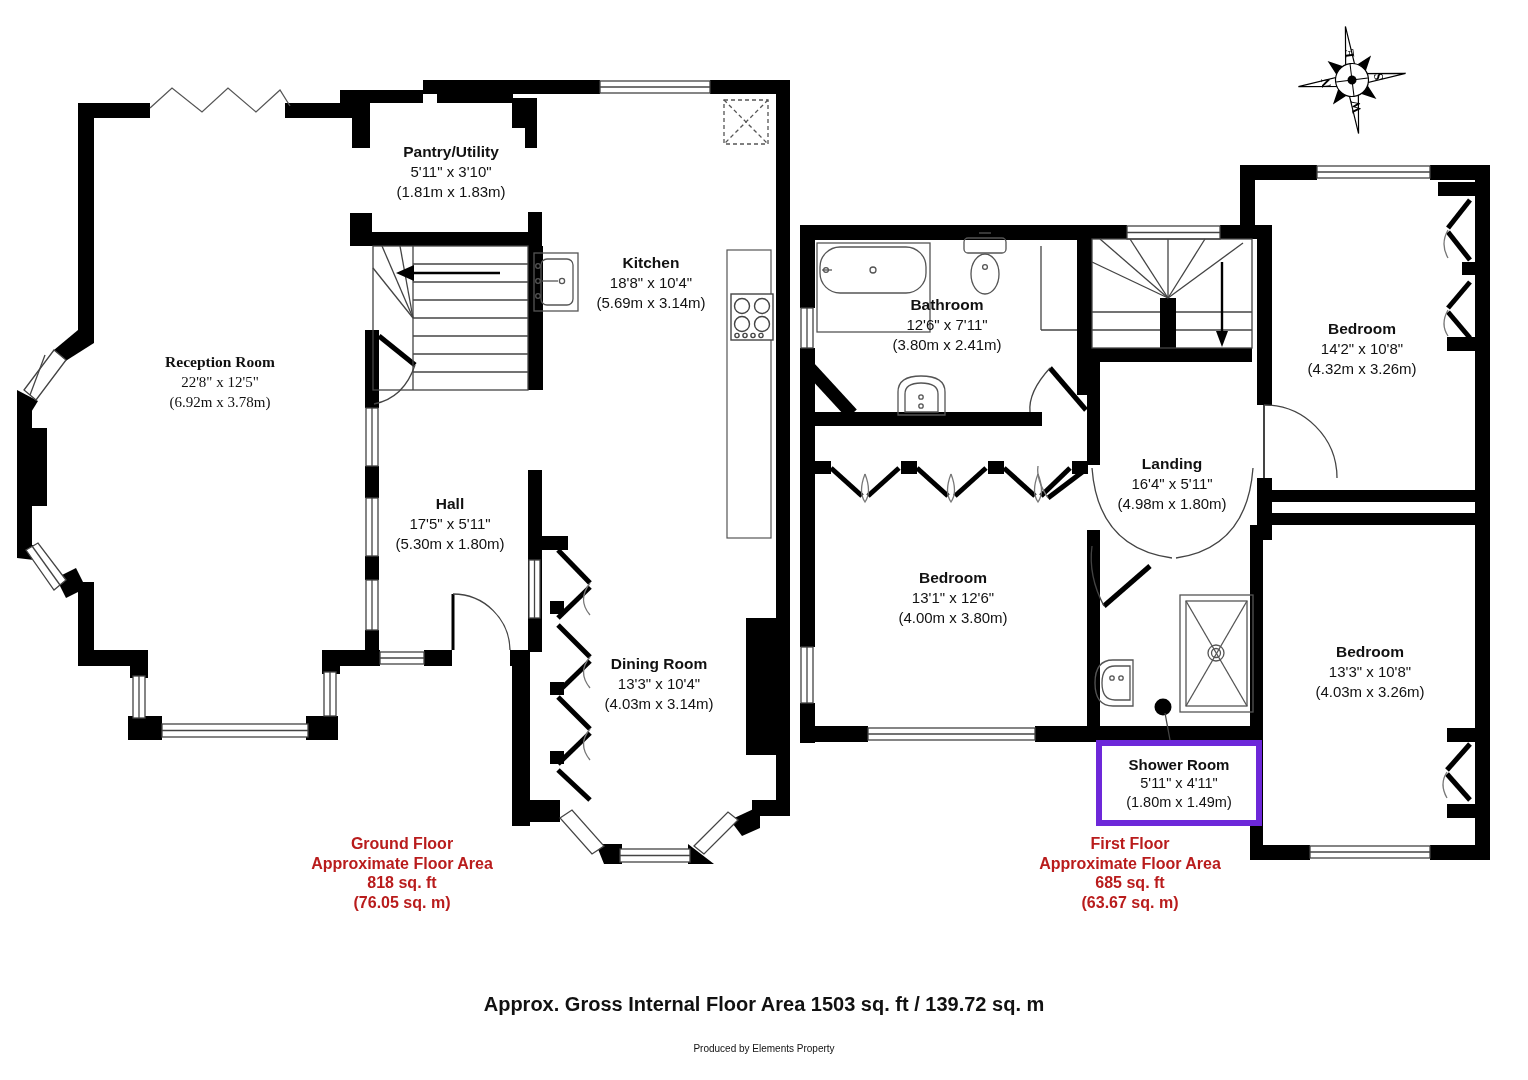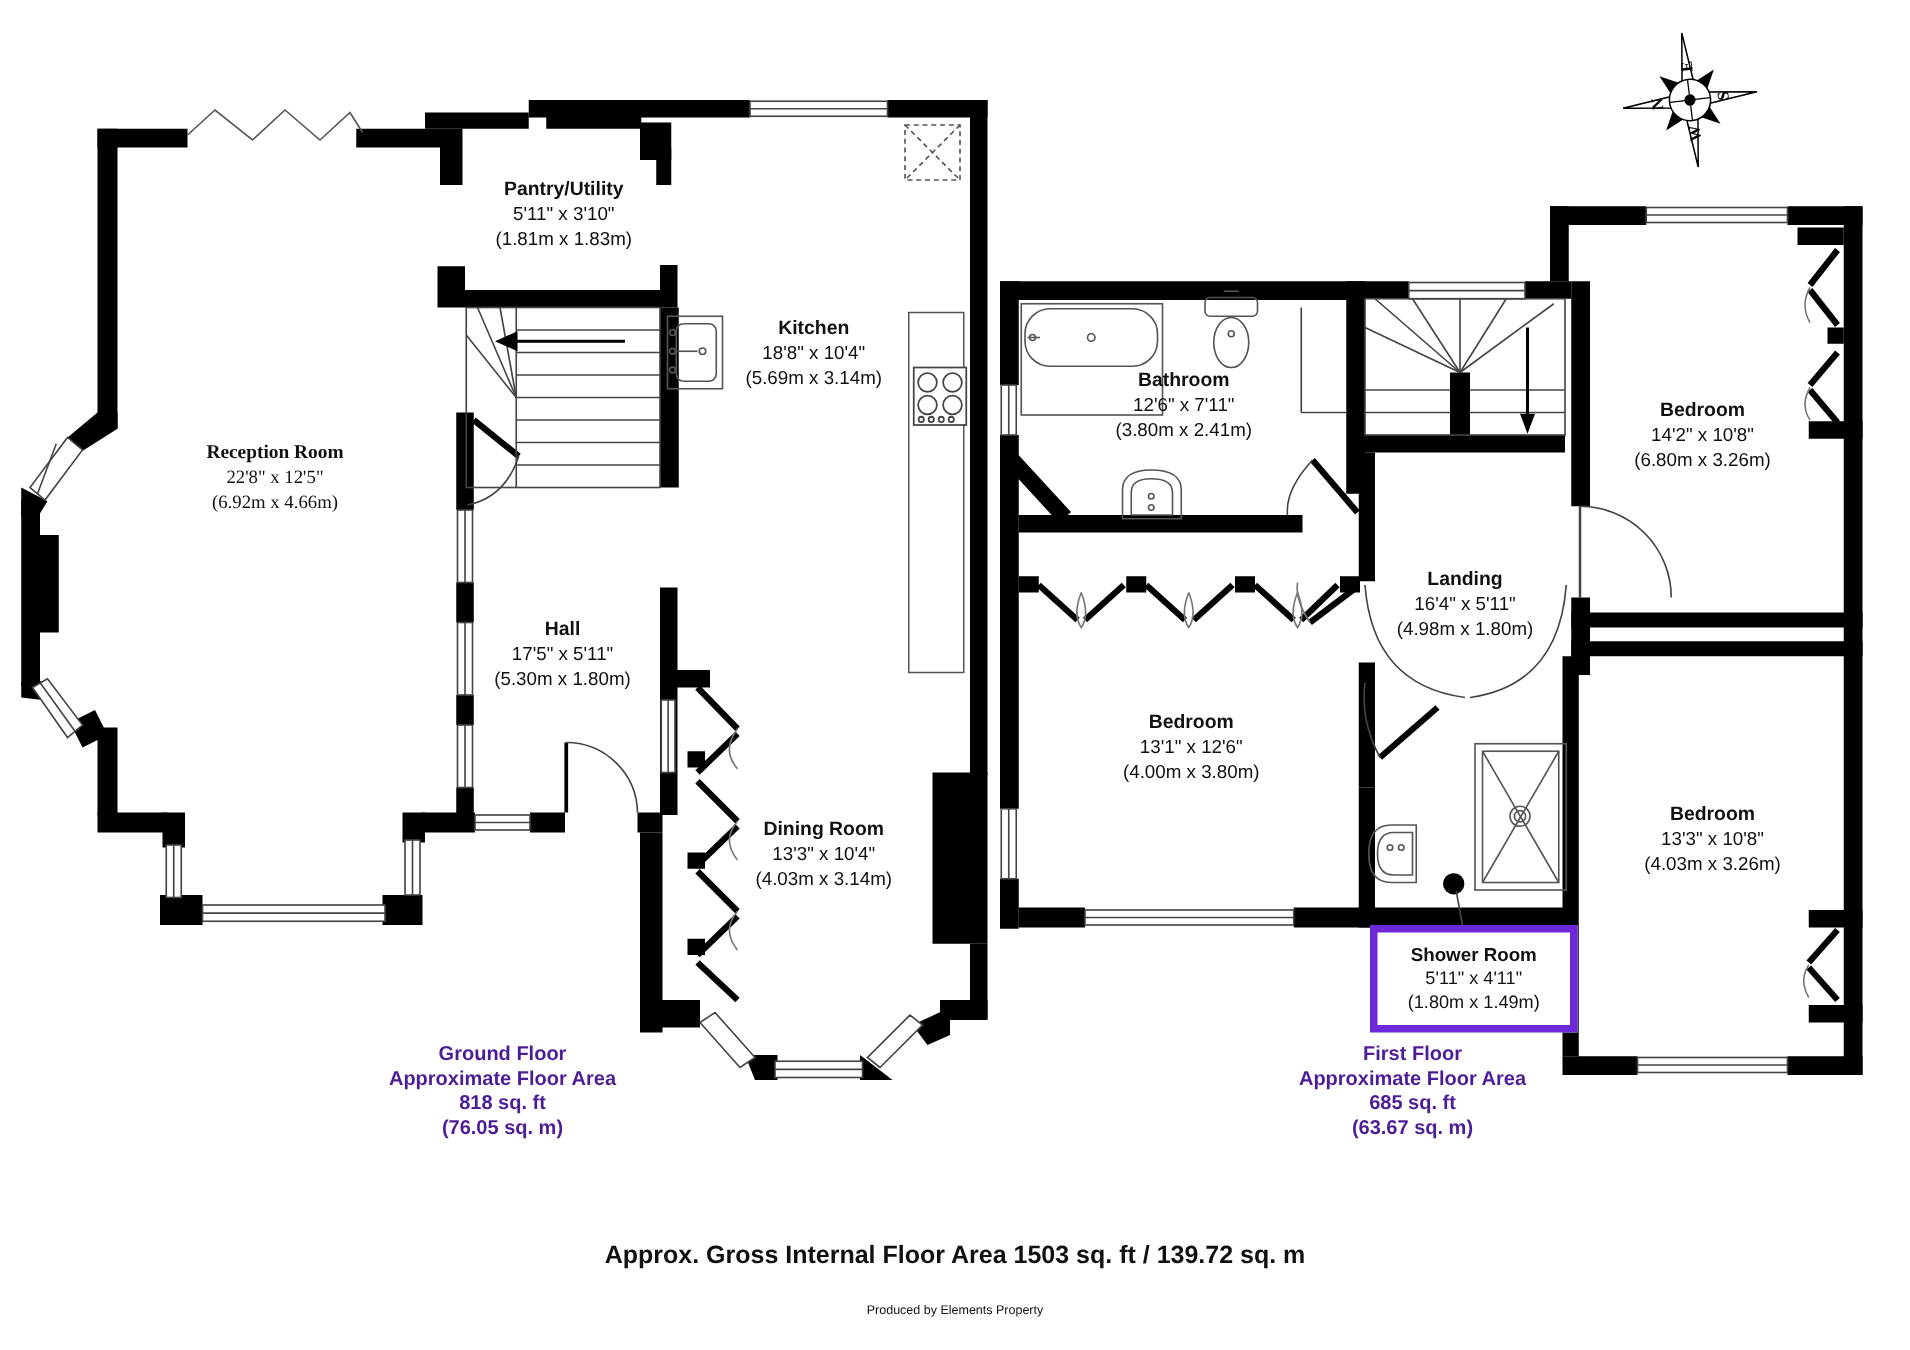--- a/index.html
+++ b/index.html
@@ -3,21 +3,21 @@
 <meta charset="utf-8">
 <style>
   html,body{margin:0;padding:0;background:#fff;}
   #plan{position:relative;width:1528px;height:1080px;background:#fff;overflow:hidden;
         font-family:"Liberation Sans",sans-serif;color:#111;}
   #plan svg{position:absolute;left:0;top:0;}
   .lbl{position:absolute;transform:translateX(-50%);text-align:center;white-space:nowrap;
        font-size:15px;line-height:20px;color:#111;}
   .lbl .rn{font-weight:bold;font-size:15.5px;}
   .area{position:absolute;transform:translateX(-50%);text-align:center;white-space:nowrap;
-        font-weight:bold;font-size:16px;line-height:19.5px;color:#4c1d95;}
+        font-weight:bold;font-size:16px;line-height:19.5px;color:#b91c1c;}
   .shower-box{position:absolute;left:1096px;top:740px;width:154px;height:74px;
         border:6px solid #6d28d9;background:#fff;display:flex;align-items:center;justify-content:center;}
   .shower-box .inner{text-align:center;font-size:14.5px;line-height:19px;}
   .shower-box .rn{font-weight:bold;font-size:15px;}
   .footer-title{position:absolute;left:764px;top:993px;transform:translateX(-50%);
         font-weight:bold;font-size:20px;white-space:nowrap;}
   .footer-sub{position:absolute;left:764px;top:1020px;transform:translateX(-50%);
         font-size:14px;white-space:nowrap;}
   .footer-prod{position:absolute;left:728px;top:1043px;transform:translateX(-50%);
         font-size:10px;white-space:nowrap;margin-left:36px;}
@@ -380,21 +380,21 @@
     <div>(1.81m x 1.83m)</div>
   </div>
   <div class="lbl" style="left:651px;top:253px;">
     <div class="rn">Kitchen</div>
     <div>18'8" x 10'4"</div>
     <div>(5.69m x 3.14m)</div>
   </div>
   <div class="lbl" style="left:220px;top:352px;font-family:Liberation Serif, serif;">
     <div class="rn">Reception Room</div>
     <div>22'8" x 12'5"</div>
-    <div>(6.92m x 4.66m)</div>
+    <div>(6.92m x 3.78m)</div>
   </div>
   <div class="lbl" style="left:450px;top:478px;margin-top:16px;">
     <div class="rn">Hall</div>
     <div>17'5" x 5'11"</div>
     <div>(5.30m x 1.80m)</div>
   </div>
   <div class="lbl" style="left:659px;top:654px;">
     <div class="rn">Dining Room</div>
     <div>13'3" x 10'4"</div>
     <div>(4.03m x 3.14m)</div>
@@ -405,21 +405,21 @@
     <div>(3.80m x 2.41m)</div>
   </div>
   <div class="lbl" style="left:1172px;top:454px;">
     <div class="rn">Landing</div>
     <div>16'4" x 5'11"</div>
     <div>(4.98m x 1.80m)</div>
   </div>
   <div class="lbl" style="left:1362px;top:319px;">
     <div class="rn">Bedroom</div>
     <div>14'2" x 10'8"</div>
-    <div>(6.80m x 3.26m)</div>
+    <div>(4.32m x 3.26m)</div>
   </div>
   <div class="lbl" style="left:953px;top:568px;">
     <div class="rn">Bedroom</div>
     <div>13'1" x 12'6"</div>
     <div>(4.00m x 3.80m)</div>
   </div>
   <div class="lbl" style="left:1370px;top:642px;">
     <div class="rn">Bedroom</div>
     <div>13'3" x 10'8"</div>
     <div>(4.03m x 3.26m)</div>

